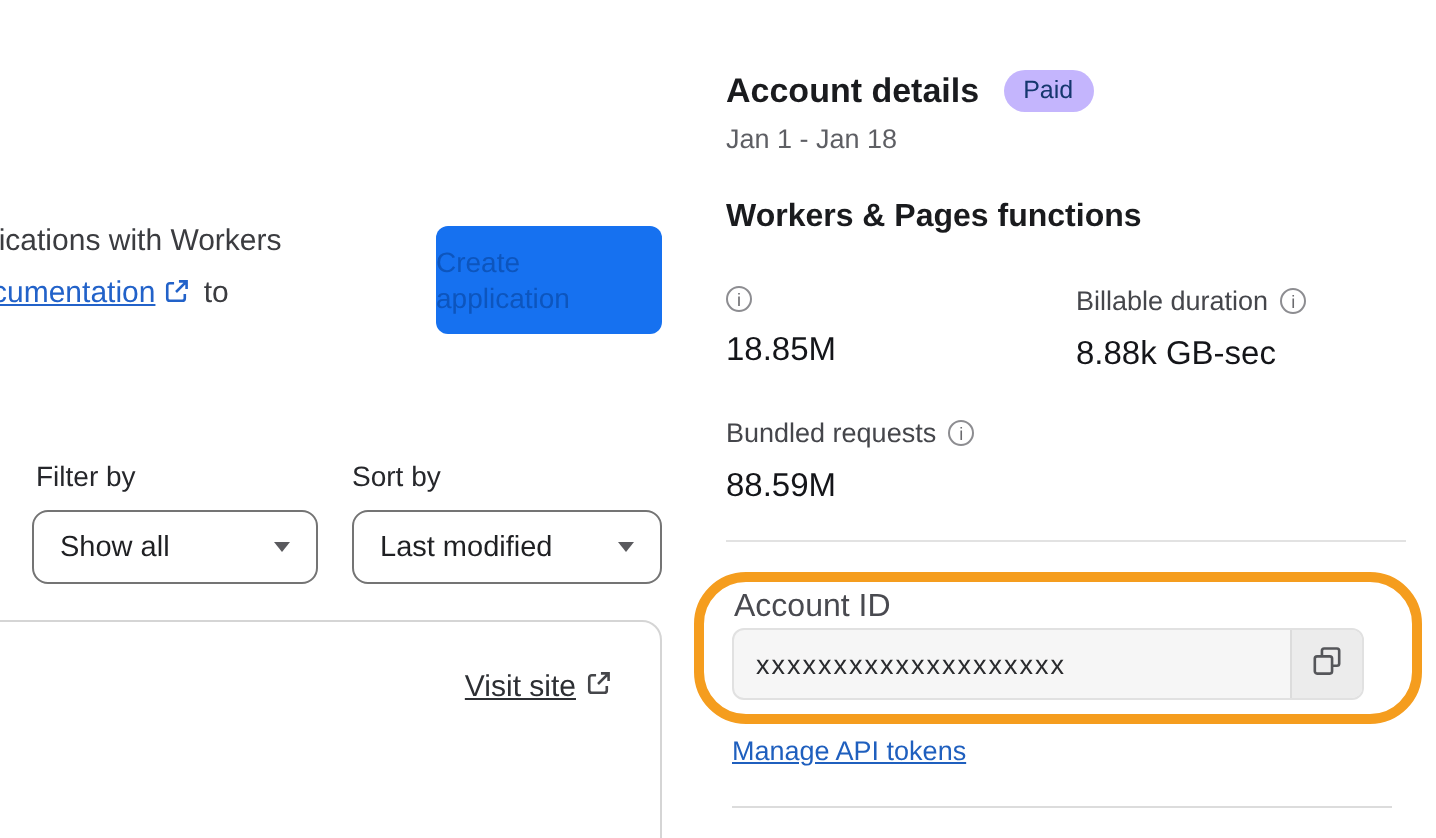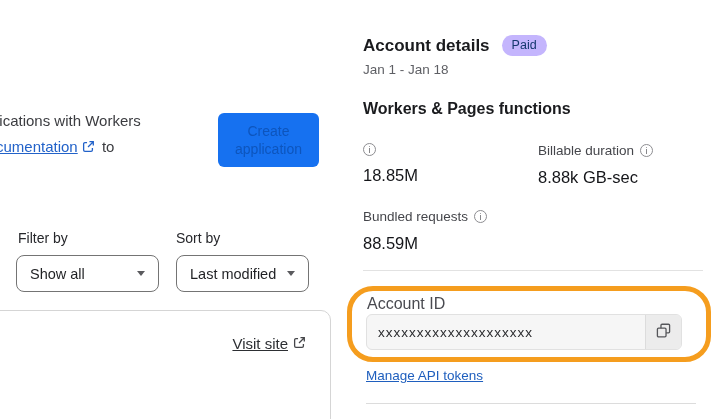--- a/index.html
+++ b/index.html
@@ -9,38 +9,38 @@
     font-family:"Liberation Sans", sans-serif; color:#1d1e21;
   }
 
   
   .intro { position:absolute; left:-4px; top:108px; width:220px;
            font-size:15px; line-height:26px; color:#3b3c40; }
   .intro a, .link { color:#2262c9; text-decoration:underline; cursor:pointer; }
   .ext-icon { display:inline-block; vertical-align:-1px; margin:0 3px 0 4px; }
 
   .create-btn {
-    position:absolute; left:218px; top:113px; width:101px; height:54px;
+    position:absolute; left:218px; top:113px; width:113px; height:54px;
     background:#1671f0; border:none; border-radius:6px;
-    color:#0d55bd; font-size:14px; line-height:18px; text-align:center;
+    color:#0d55bd; font-size:14px; line-height:18px; text-align:left;
     font-family:"Liberation Sans", sans-serif; cursor:pointer;
   }
 
   .ctrl-label { position:absolute; font-size:14px; color:#26272b; }
   .lbl-filter { left:18px; top:230px; }
   .lbl-sort   { left:176px; top:230px; }
 
   .select {
     position:absolute; top:255px; height:37px; background:#fff;
     border:1px solid #747474; border-radius:8px;
     display:flex; align-items:center; justify-content:space-between;
     padding:12px 13px; font-size:14.5px; color:#1f2023; cursor:pointer;
   }
   .sel-filter { left:16px;  width:143px; }
-  .sel-sort   { left:176px; width:133px; }
+  .sel-sort   { left:176px; width:155px; }
   .caret { width:0; height:0; border-left:4.5px solid transparent;
            border-right:4.5px solid transparent; border-top:5px solid #5a5a5e; }
 
   .project-card {
     position:absolute; left:-12px; top:310px; width:343px; height:130px;
     background:#fff; border:1px solid #d5d5d5; border-radius:10px;
   }
   .visit-site {
     position:absolute; right:24px; top:24px;
     font-size:15px; font-weight:500; color:#2d2f33;

